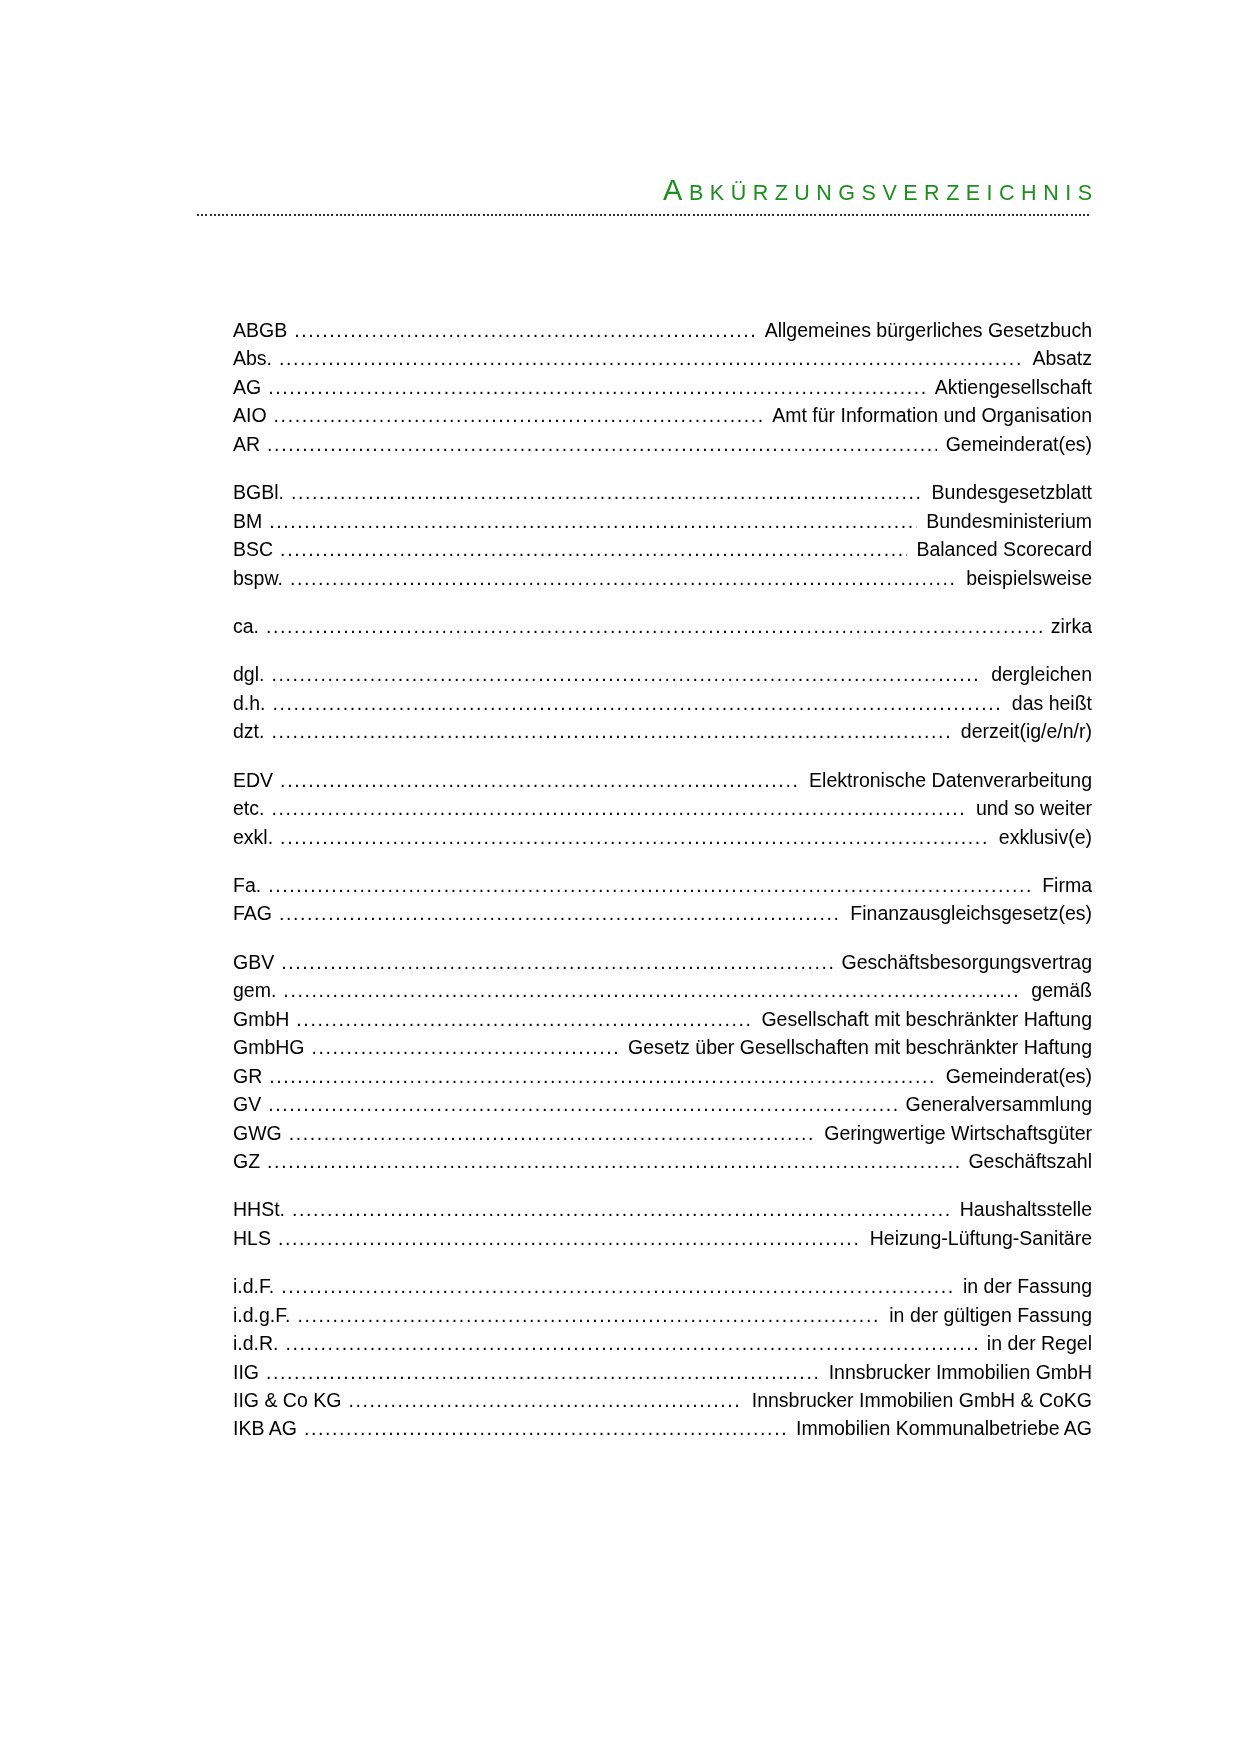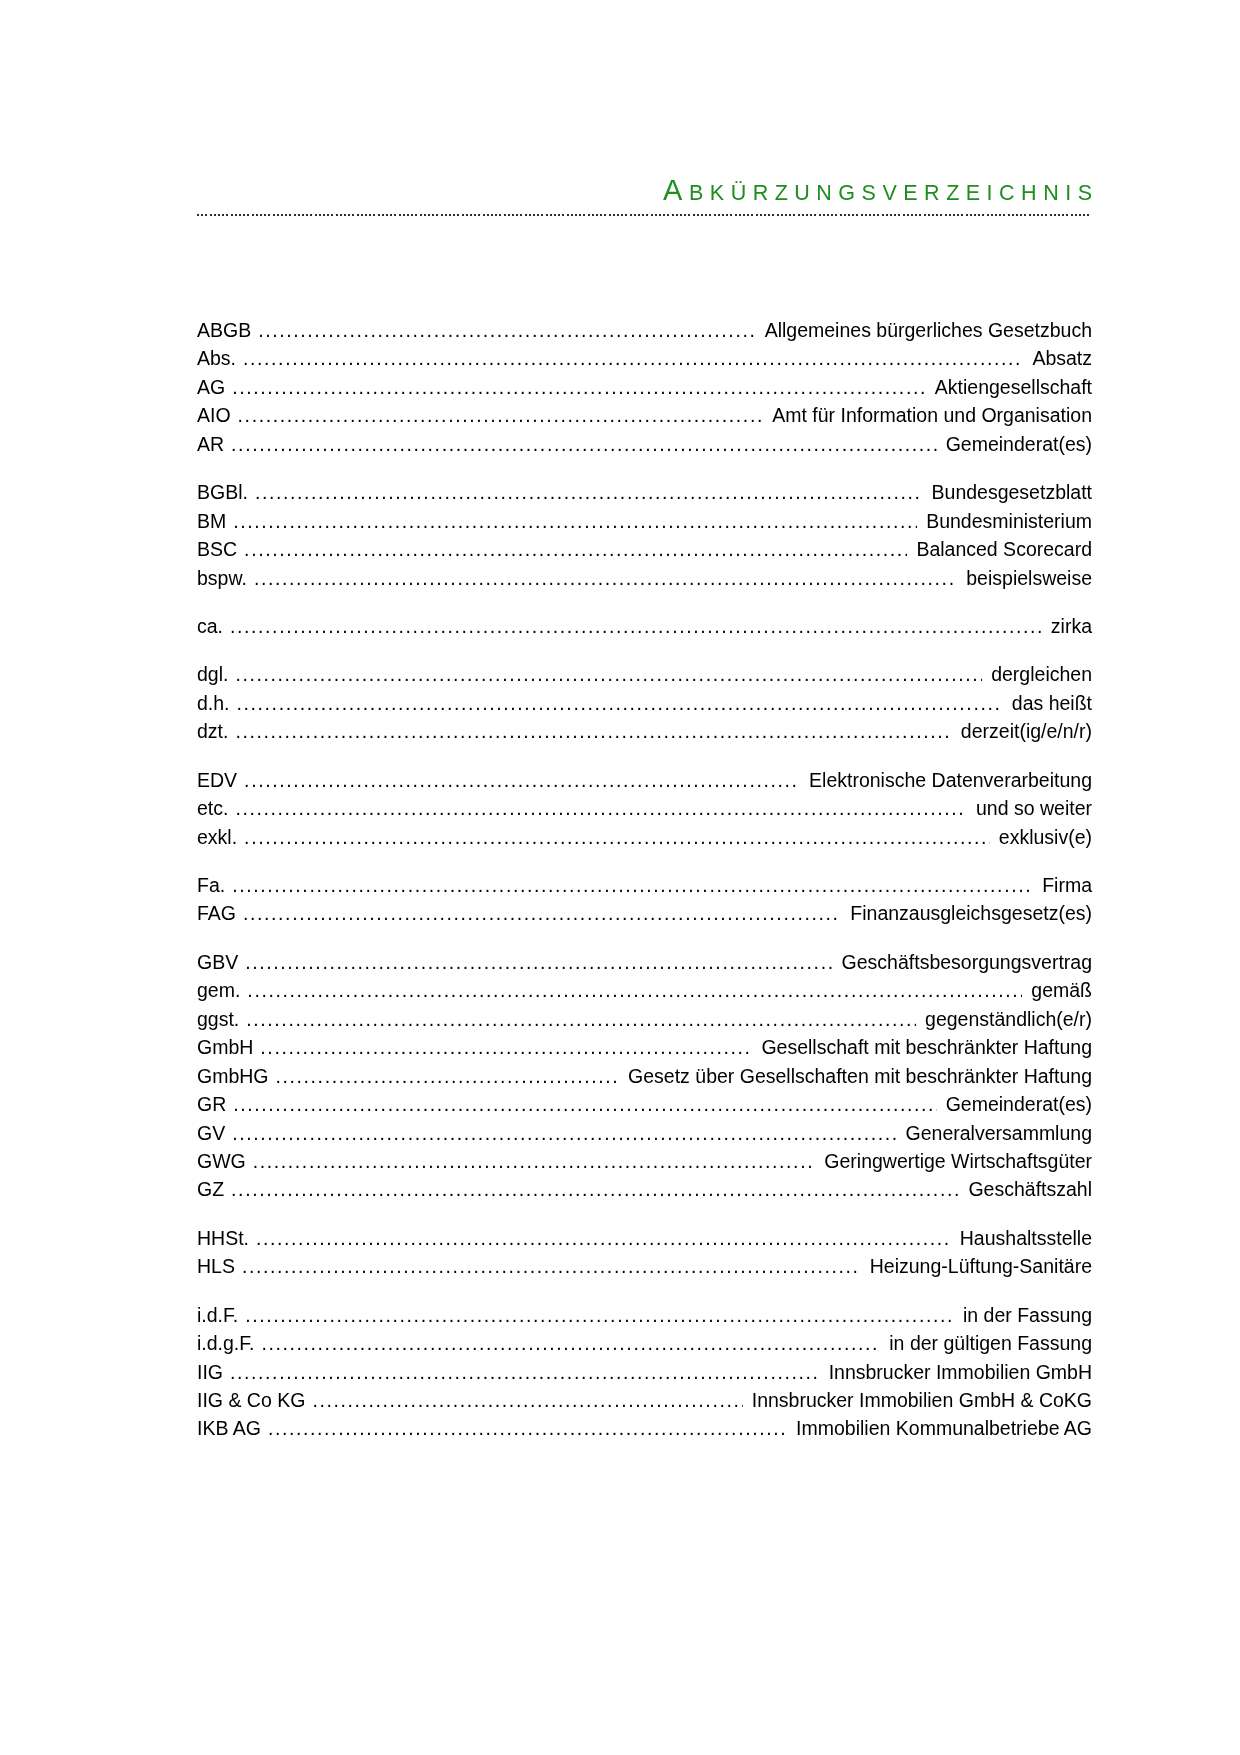--- a/index.html
+++ b/index.html
@@ -42,20 +42,21 @@
   
   .abbr-list { margin-top: 100px; }
   .group + .group { margin-top: 20px; }
   .row {
     display: flex;
     align-items: baseline;
     height: 28.45px;
     line-height: 28.45px;
     font-size: 19.5px;
     white-space: nowrap;
+    margin-left: 36px;
   }
   .abbr { flex: 0 0 auto; }
   .dots {
     flex: 1 1 auto;
     overflow: hidden;
     white-space: nowrap;
     margin: 0 9px 0 7px;
     min-width: 12px;
   }
   .dots::after {
@@ -181,25 +182,20 @@
           <span class="abbr">GBV</span>
           <span class="dots"></span>
           <span class="exp">Geschäftsbesorgungsvertrag</span>
         </div>
         <div class="row">
           <span class="abbr">gem.</span>
           <span class="dots"></span>
           <span class="exp">gemäß</span>
         </div>
         <div class="row">
-          <span class="abbr">ggst.</span>
-          <span class="dots"></span>
-          <span class="exp">gegenständlich(e/r)</span>
-        </div>
-        <div class="row">
           <span class="abbr">GmbH</span>
           <span class="dots"></span>
           <span class="exp">Gesellschaft mit beschränkter Haftung</span>
         </div>
         <div class="row">
           <span class="abbr">GmbHG</span>
           <span class="dots"></span>
           <span class="exp">Gesetz über Gesellschaften mit beschränkter Haftung</span>
         </div>
         <div class="row">
@@ -238,20 +234,25 @@
       <div class="group">
         <div class="row">
           <span class="abbr">i.d.F.</span>
           <span class="dots"></span>
           <span class="exp">in der Fassung</span>
         </div>
         <div class="row">
           <span class="abbr">i.d.g.F.</span>
           <span class="dots"></span>
           <span class="exp">in der gültigen Fassung</span>
+        </div>
+        <div class="row">
+          <span class="abbr">i.d.R.</span>
+          <span class="dots"></span>
+          <span class="exp">in der Regel</span>
         </div>
         <div class="row">
           <span class="abbr">IIG</span>
           <span class="dots"></span>
           <span class="exp">Innsbrucker Immobilien GmbH</span>
         </div>
         <div class="row">
           <span class="abbr">IIG &amp; Co KG</span>
           <span class="dots"></span>
           <span class="exp">Innsbrucker Immobilien GmbH &amp; CoKG</span>

